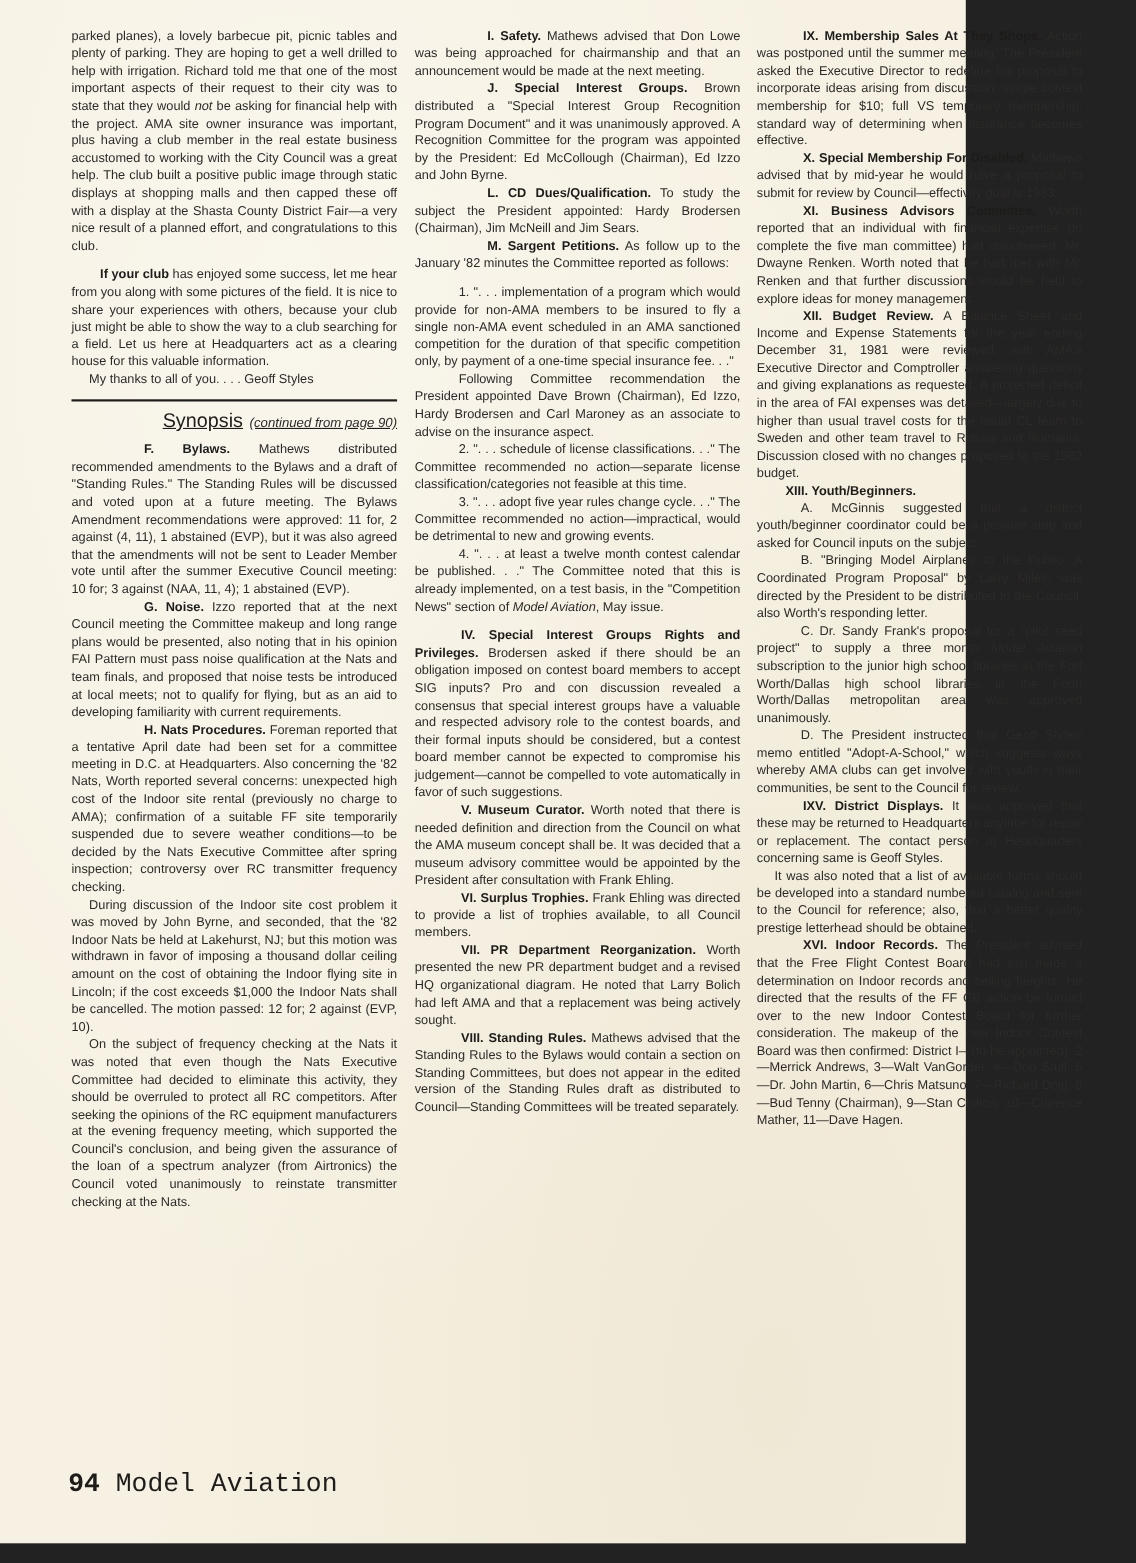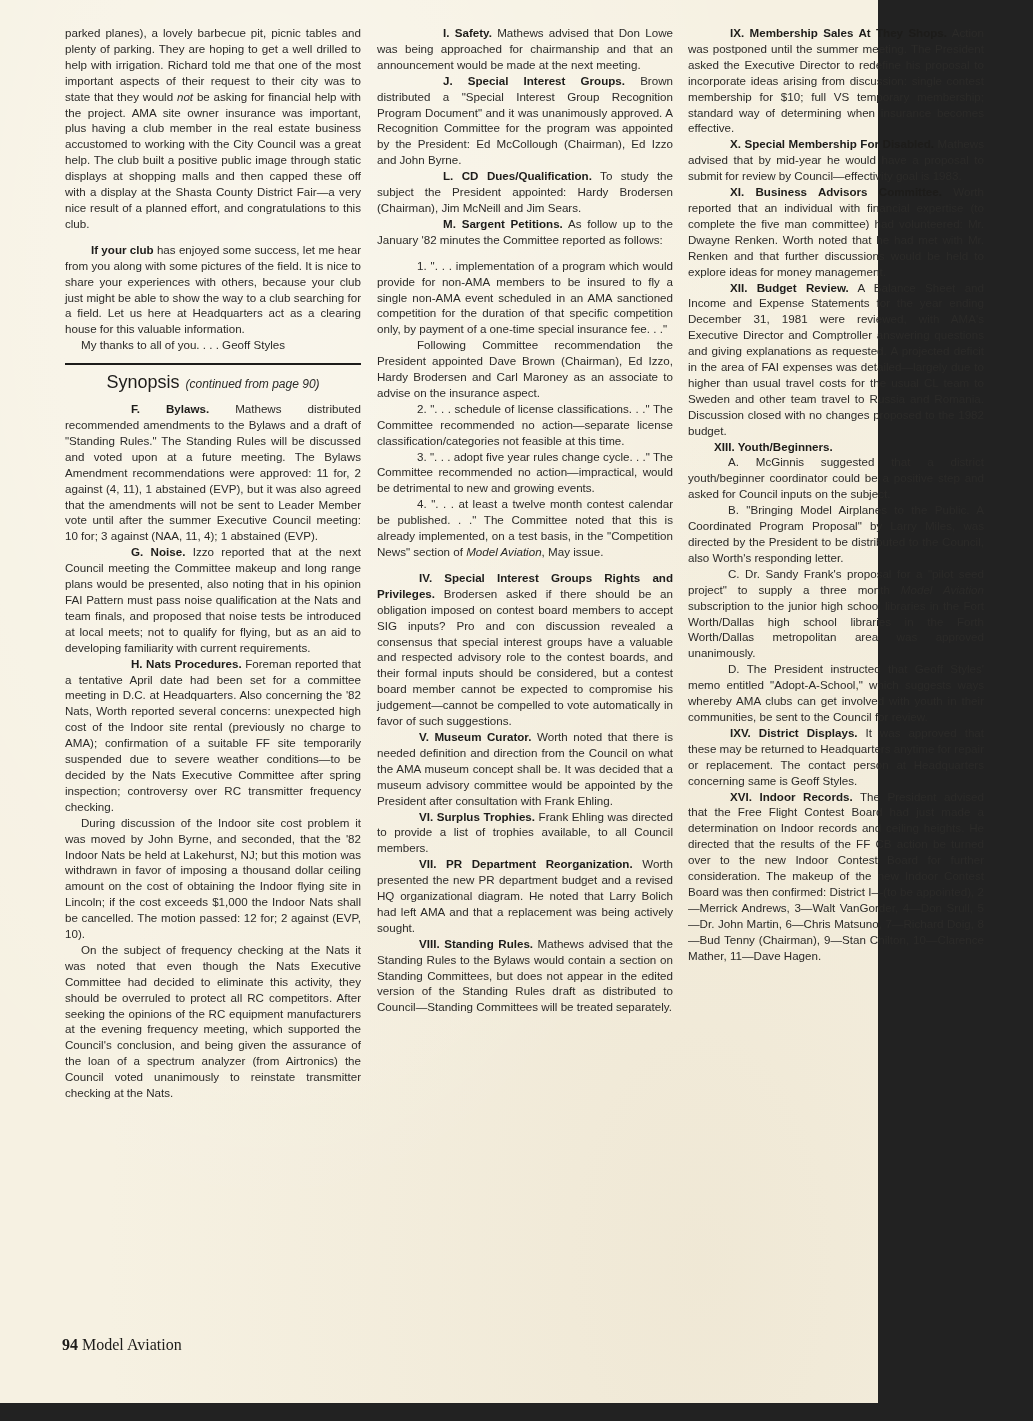--- a/index.html
+++ b/index.html
@@ -35,30 +35,31 @@
   b { font-weight: bold; color: #1d1c1a; margin-left: 26px; }
   i { font-style: italic; }
   .rule {
     margin: 10px 0 6px 0;
     height: 2px; background: #1d1c1a;
   }
   .synopsis-head {
     font-family: "Liberation Sans", sans-serif;
     font-size: 18px; line-height: 22px;
     color: #1d1c1a; margin-bottom: 6px;
-    text-align: center;
+    text-align: right;
+    text-decoration: underline;
   }
   .synopsis-head .sub {
     font-size: 12px; font-style: italic; margin-left: 6px; color: #2b2a28;
   }
   .signoff { text-indent: 16px; }
   .footer {
     position: absolute; left: 62px; top: 1336px;
-    font-family: Liberation Serif, serif;
-    font-size: 16px; color: #1d1c1a;
+    font-family: Liberation Mono, monospace;
+    font-size: 24px; color: #1d1c1a;
   }
   .footer .num { font-weight: bold; }
 </style>
 </head>
 <body>
 
 <div class="page">
 
   <div class="col col1">
     <p><span>parked planes), a lovely barbecue pit, picnic tables and plenty of parking. They are hoping to get a well drilled to help with irrigation. Richard told me that one of the most important aspects of their request to their city was to state that they would</span> <i>not</i> <span>be asking for financial help with the project. AMA site owner insurance was important, plus having a club member in the real estate business accustomed to working with the City Council was a great help. The club built a positive public image through static displays at shopping malls and then capped these off with a display at the Shasta County District Fair—a very nice result of a planned effort, and congratulations to this club.</span></p>
@@ -101,20 +102,21 @@
     <p class="ind"><b>XI. Business Advisors Committee.</b> <span>Worth reported that an individual with financial expertise (to complete the five man committee) had volunteered: Mr. Dwayne Renken. Worth noted that he had met with Mr. Renken and that further discussions would be held to explore ideas for money management.</span></p>
     <p class="ind"><b>XII. Budget Review.</b> <span>A Balance Sheet and Income and Expense Statements for the year ending December 31, 1981 were reviewed, with AMA's Executive Director and Comptroller answering questions and giving explanations as requested. A projected deficit in the area of FAI expenses was detailed—largely due to higher than usual travel costs for the usual CL team to Sweden and other team travel to Russia and Romania. Discussion closed with no changes proposed to the 1982 budget.</span></p>
 
     <p><b>XIII. Youth/Beginners.</b></p>
     <p class="ind2">A. McGinnis suggested that a district youth/beginner coordinator could be a positive step and asked for Council inputs on the subject.</p>
     <p class="ind2">B. "Bringing Model Airplanes to the Public. A Coordinated Program Proposal" by Larry Miles, was directed by the President to be distributed to the Council, also Worth's responding letter.</p>
     <p class="ind2"><span>C. Dr. Sandy Frank's proposal for a "pilot seed project" to supply a three month</span> <i>Model Aviation</i> <span>subscription to the junior high school libraries in the Fort Worth/Dallas high school libraries in the Forth Worth/Dallas metropolitan area was approved unanimously.</span></p>
     <p class="ind2">D. The President instructed that Geoff Styles' memo entitled "Adopt-A-School," which suggests ways whereby AMA clubs can get involved with youth in their communities, be sent to the Council for review.</p>
 
     <p class="ind"><b>IXV. District Displays.</b> <span>It was approved that these may be returned to Headquarters anytime for repair or replacement. The contact person at Headquarters concerning same is Geoff Styles.</span></p>
+    <p class="ind">It was also noted that a list of available forms should be developed into a standard numbered catalog and sent to the Council for reference; also, that a better quality prestige letterhead should be obtained.</p>
     <p class="ind"><b>XVI. Indoor Records.</b> <span>The President advised that the Free Flight Contest Board had just made a determination on Indoor records and ceiling heights. He directed that the results of the FF CB action be turned over to the new Indoor Contest Board for further consideration. The makeup of the new Indoor Contest Board was then confirmed: District I—(to be appointed), 2—Merrick Andrews, 3—Walt VanGorder, 4—Don Srull, 5—Dr. John Martin, 6—Chris Matsuno, 7—Richard Doig, 8—Bud Tenny (Chairman), 9—Stan Chilton, 10—Clarence Mather, 11—Dave Hagen.</span></p>
   </div>
 
   <div class="footer">
     <span class="num">94</span>
     <span>Model Aviation</span>
   </div>
 </div>
 
 </body></html>

